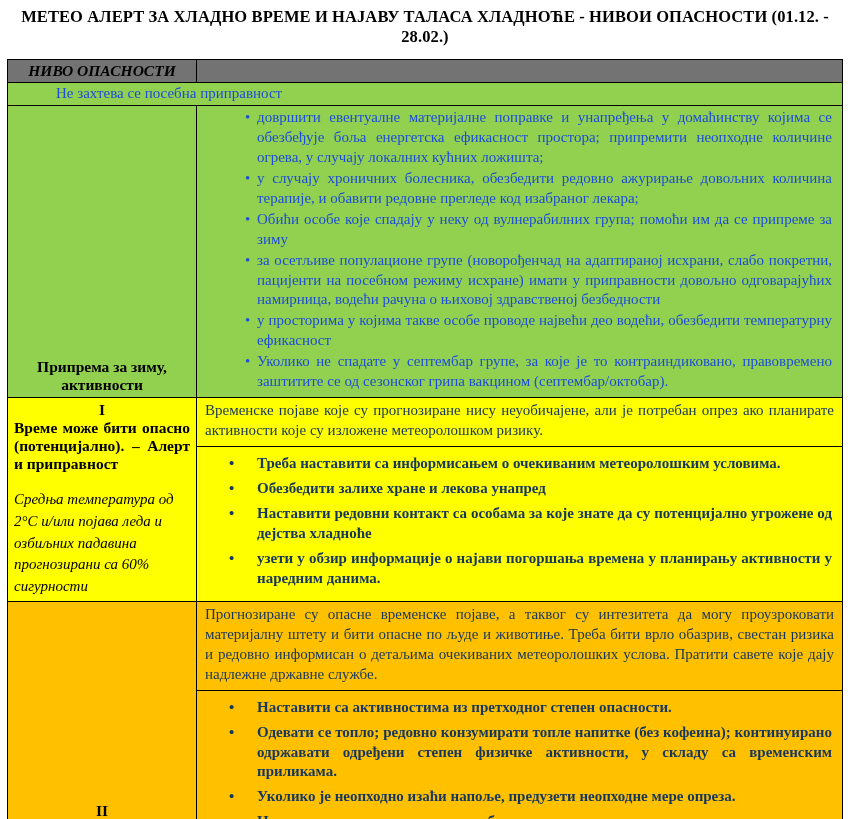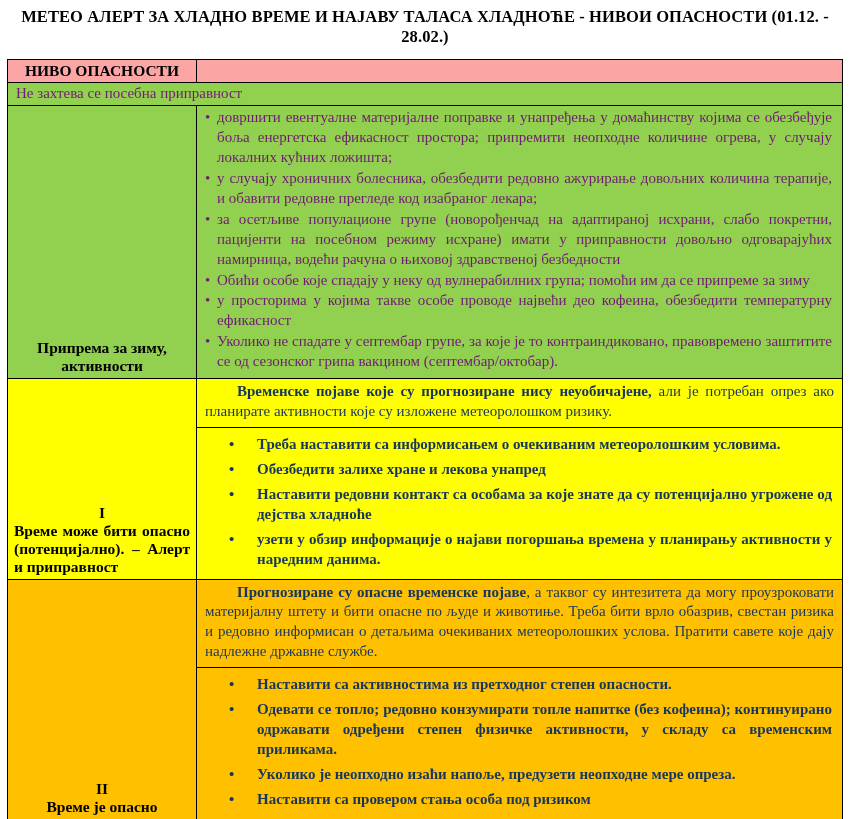--- a/index.html
+++ b/index.html
@@ -18,33 +18,33 @@
   .row{display:flex;box-sizing:border-box;}
   .row + .row{border-top:1px solid #000;}
   .cell-l{
     width:189px;flex-shrink:0;border-right:1px solid #000;
     box-sizing:border-box;display:flex;flex-direction:column;
     justify-content:flex-end;align-items:center;text-align:center;
     padding:3px 6px;
   }
   .cell-r{flex:1;box-sizing:border-box;display:flex;flex-direction:column;}
   
-  .hdr{background:#fca5a5;}
+  .hdr{background:#737373;font-style:italic;}
   .hdr .cell-l,.hdr .cell-r{font-weight:bold;font-size:15.5px;justify-content:center;align-items:center;text-align:center;padding:2px 4px;min-height:21px;}
   
   .bg-green{background:#92D050;}
   .bg-yellow{background:#FFFF00;}
   .bg-orange{background:#FFC000;}
-  .txt-green{color:#701a75;}
+  .txt-green{color:#1d4ed8;margin-left:40px;}
   .txt-navy{color:#17365d;}
   
   .content{font-size:15px;line-height:1.33;padding:2px 8px 4px 8px;}
   .just{text-align:justify;}
   p{margin:0 0 2px 0;}
-  .lead{font-weight:bold;margin-left:32px;}
+  .lead{font-weight:normal;}
   
   .lvl-num{font-weight:bold;font-size:15.5px;}
   .lvl-name{font-weight:bold;font-size:15.5px;}
   .lvl-name.justify-block{text-align:justify;text-align-last:left;width:100%;}
   .criteria{font-style:italic;font-size:15px;text-align:left;width:100%;margin-top:16px;line-height:1.45;}
   
   ul{margin:0;list-style:none;}
   ul.tight{padding:0 2px 0 0;}
   ul.tight li{position:relative;padding-left:12px;margin:0 0 1px 0;}
   ul.tight li::before{content:"\2022";position:absolute;left:0;}
@@ -84,33 +84,34 @@
     <div class="row bg-green r-prep">
       <div class="cell-l">
         <span class="lvl-name">Припрема за зиму,</span>
         <span class="lvl-name">активности</span>
       </div>
       <div class="cell-r">
         <div class="content txt-green just">
           <ul class="tight">
             <li>довршити евентуалне материјалне поправке и унапређења  у домаћинству којима се обезбеђује боља енергетска ефикасност простора; припремити неопходне количине огрева, у случају локалних кућних ложишта;</li>
             <li>у случају хроничних болесника, обезбедити редовно ажурирање довољних количина терапије, и обавити редовне прегледе код изабраног лекара;</li>
+            <li>Обићи особе које спадају у неку од вулнерабилних група; помоћи им да се припреме за зиму</li>
             <li>за осетљиве популационе групе (новорођенчад на адаптираној исхрани, слабо покретни, пацијенти на посебном режиму исхране) имати у приправности довољно одговарајућих намирница, водећи рачуна о њиховој здравственој безбедности</li>
-            <li>Обићи особе које спадају у неку од вулнерабилних група; помоћи им да се припреме за зиму</li>
-            <li>у просторима у којима такве особе проводе највећи део кофеина, обезбедити температурну ефикасност</li>
+            <li>у просторима у којима такве особе проводе највећи део водећи, обезбедити температурну ефикасност</li>
             <li>Уколико не спадате у септембар групе, за које је то контраиндиковано, правовремено заштитите се од сезонског грипа вакцином (септембар/октобар).</li>
           </ul>
         </div>
       </div>
     </div>
 
     <div class="row bg-yellow r-one">
       <div class="cell-l">
         <span class="lvl-num">I</span>
         <span class="lvl-name justify-block">Време може бити опасно (потенцијално). – Алерт и приправност</span>
+        <span class="criteria">Средња температура од 2°C и/или појава леда и озбиљних падавина прогнозирани са 60% сигурности</span>
       </div>
       <div class="cell-r">
         <div class="sub-intro txt-navy just">
           <span class="lead">Временске појаве које су прогнозиране нису неуобичајене,</span><span> али је потребан опрез ако планирате активности које су изложене метеоролошком ризику.</span>
         </div>
         <div class="sub-bullets txt-navy just">
           <ul class="spaced">
             <li>Треба наставити са информисањем о очекиваним метеоролошким условима.</li>
             <li>Обезбедити залихе хране и лекова унапред</li>
             <li>Наставити редовни контакт са особама за које знате да су потенцијално угрожене од дејства хладноће</li>

